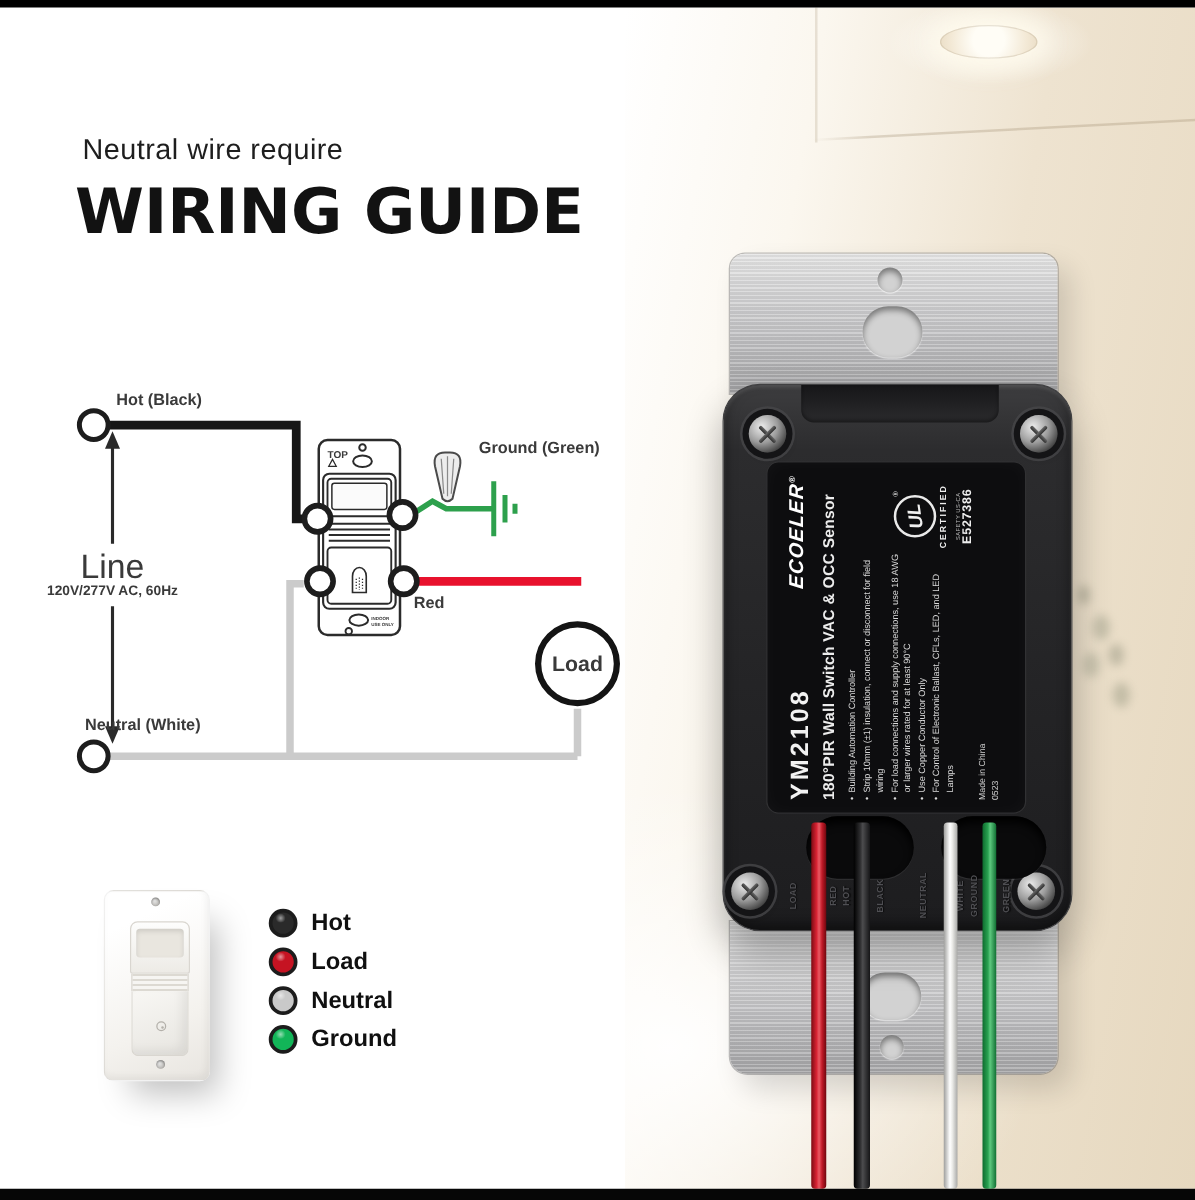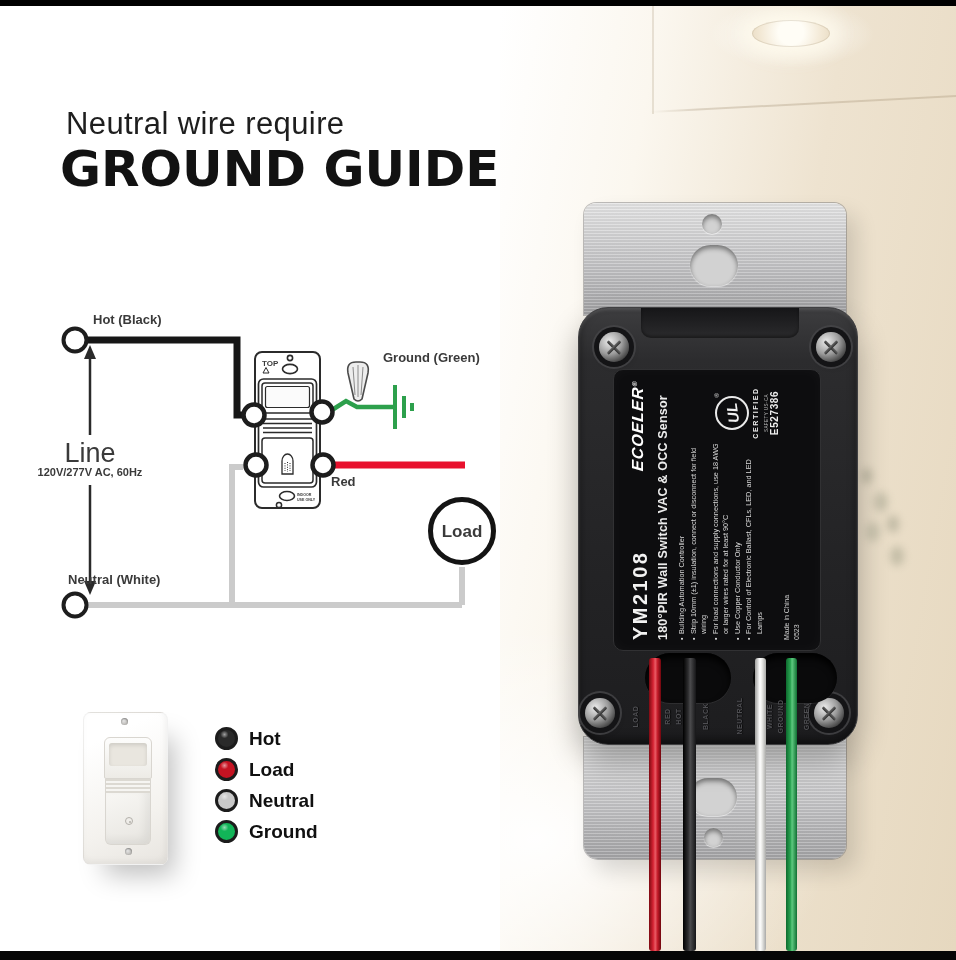--- a/index.html
+++ b/index.html
@@ -22,21 +22,21 @@
     transform:rotate(-3deg); transform-origin:left center; }
   .corner-line { position:absolute; left:652px; top:6px; width:2px; height:108px; background:rgba(160,140,110,.22); z-index:1; }
   .ceiling-light { position:absolute; left:752px; top:20px; width:78px; height:27px; border-radius:50%; z-index:1;
     background:radial-gradient(circle at 50% 45%, #fffdf6 30%, #f3e9d6 72%, #e9dcc4);
     box-shadow:0 0 20px 8px rgba(255,250,235,.85), inset 0 0 0 1px rgba(190,175,150,.35); }
   .plant-blur { position:absolute; left:862px; top:468px; width:10px; height:16px; border-radius:50%;
     background:#8d8d78; opacity:.45; filter:blur(4px); z-index:1;
     box-shadow:14px 26px 0 2px #9a9b85, 26px 48px 0 1px #8d8d78, 6px 56px 0 2px #a3a48e, 30px 80px 0 2px #95967f; }
 
   
-  .subtitle { position:absolute; left:66px; top:106px; font-size:31px; color:#1e1e1e; letter-spacing:.4px; z-index:5;text-align:right; }
+  .subtitle { position:absolute; left:66px; top:106px; font-size:23px; color:#1e1e1e; letter-spacing:.4px; z-index:5;text-align:right; }
   .title { position:absolute; left:60px; top:140px; font-family:"DejaVu Sans", sans-serif; font-weight:bold;
     font-size:50px; color:#121212; letter-spacing:0; z-index:5; }
 
   
   .diagram { position:absolute; left:35px; top:295px; width:490px; height:335px; z-index:5; }
   .diagram text { font-family:"Liberation Sans", sans-serif; fill:#3a3a3a; }
   .dlabel { font-size:13px; font-weight:bold; }
 
   
   .legend { position:absolute; left:215px; top:727px; display:flex; flex-direction:column; gap:8px; z-index:5; }
@@ -138,21 +138,21 @@
 
 <div id="stage">
 
   <div class="room-bg"></div>
   <div class="corner-line"></div>
   <div class="ceiling-line"></div>
   <div class="ceiling-light"></div>
   <div class="plant-blur"></div>
 
   <div class="subtitle">Neutral wire require</div>
-  <div class="title">GROUND GUIDE</div>
+  <div class="title">WIRING GUIDE</div>
 
   <svg class="diagram" viewBox="0 0 490 335">
     <defs>
       <linearGradient id="gradRed" x1="0" y1="0" x2="0" y2="1">
         <stop offset="0" stop-color="#e8112d"></stop>
           <stop offset="1" stop-color="#c40f74"></stop>
       </linearGradient>
     </defs>
 
     <path d="M 51,310 H 427 M 197,310 V 172 H 208 M 427,272 V 310" fill="none" stroke="#cbcbcb" stroke-width="6"></path>

